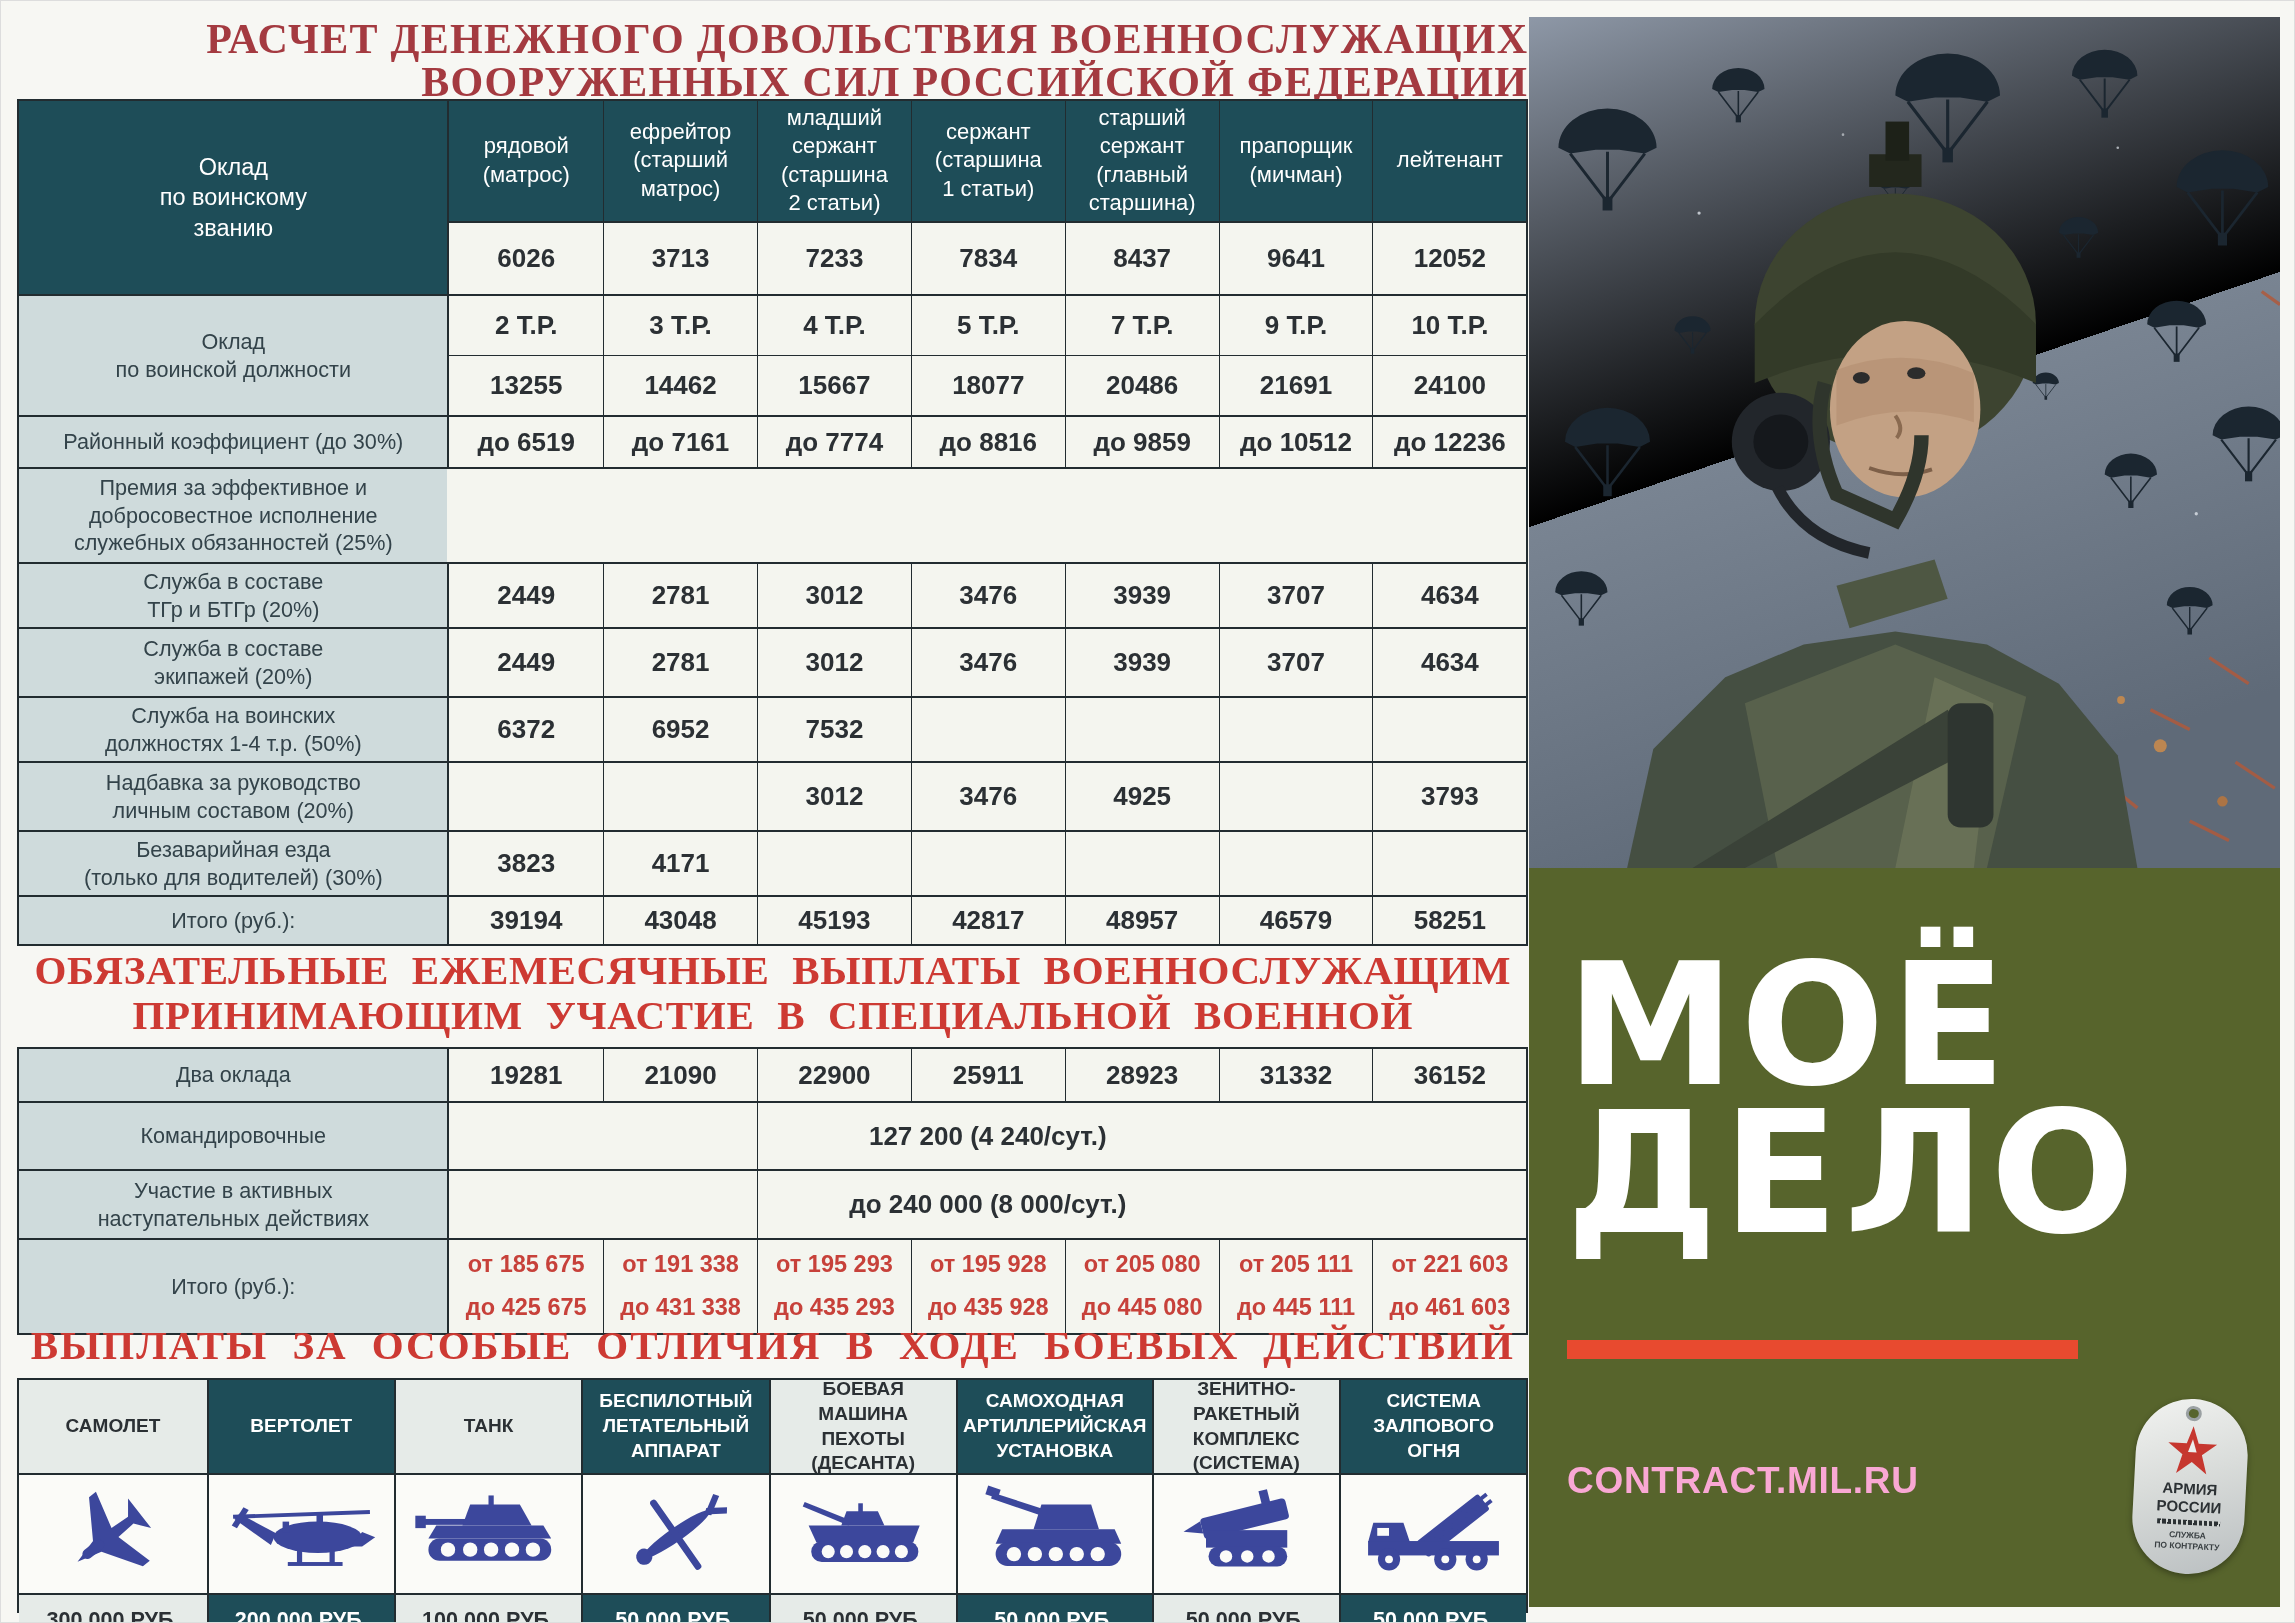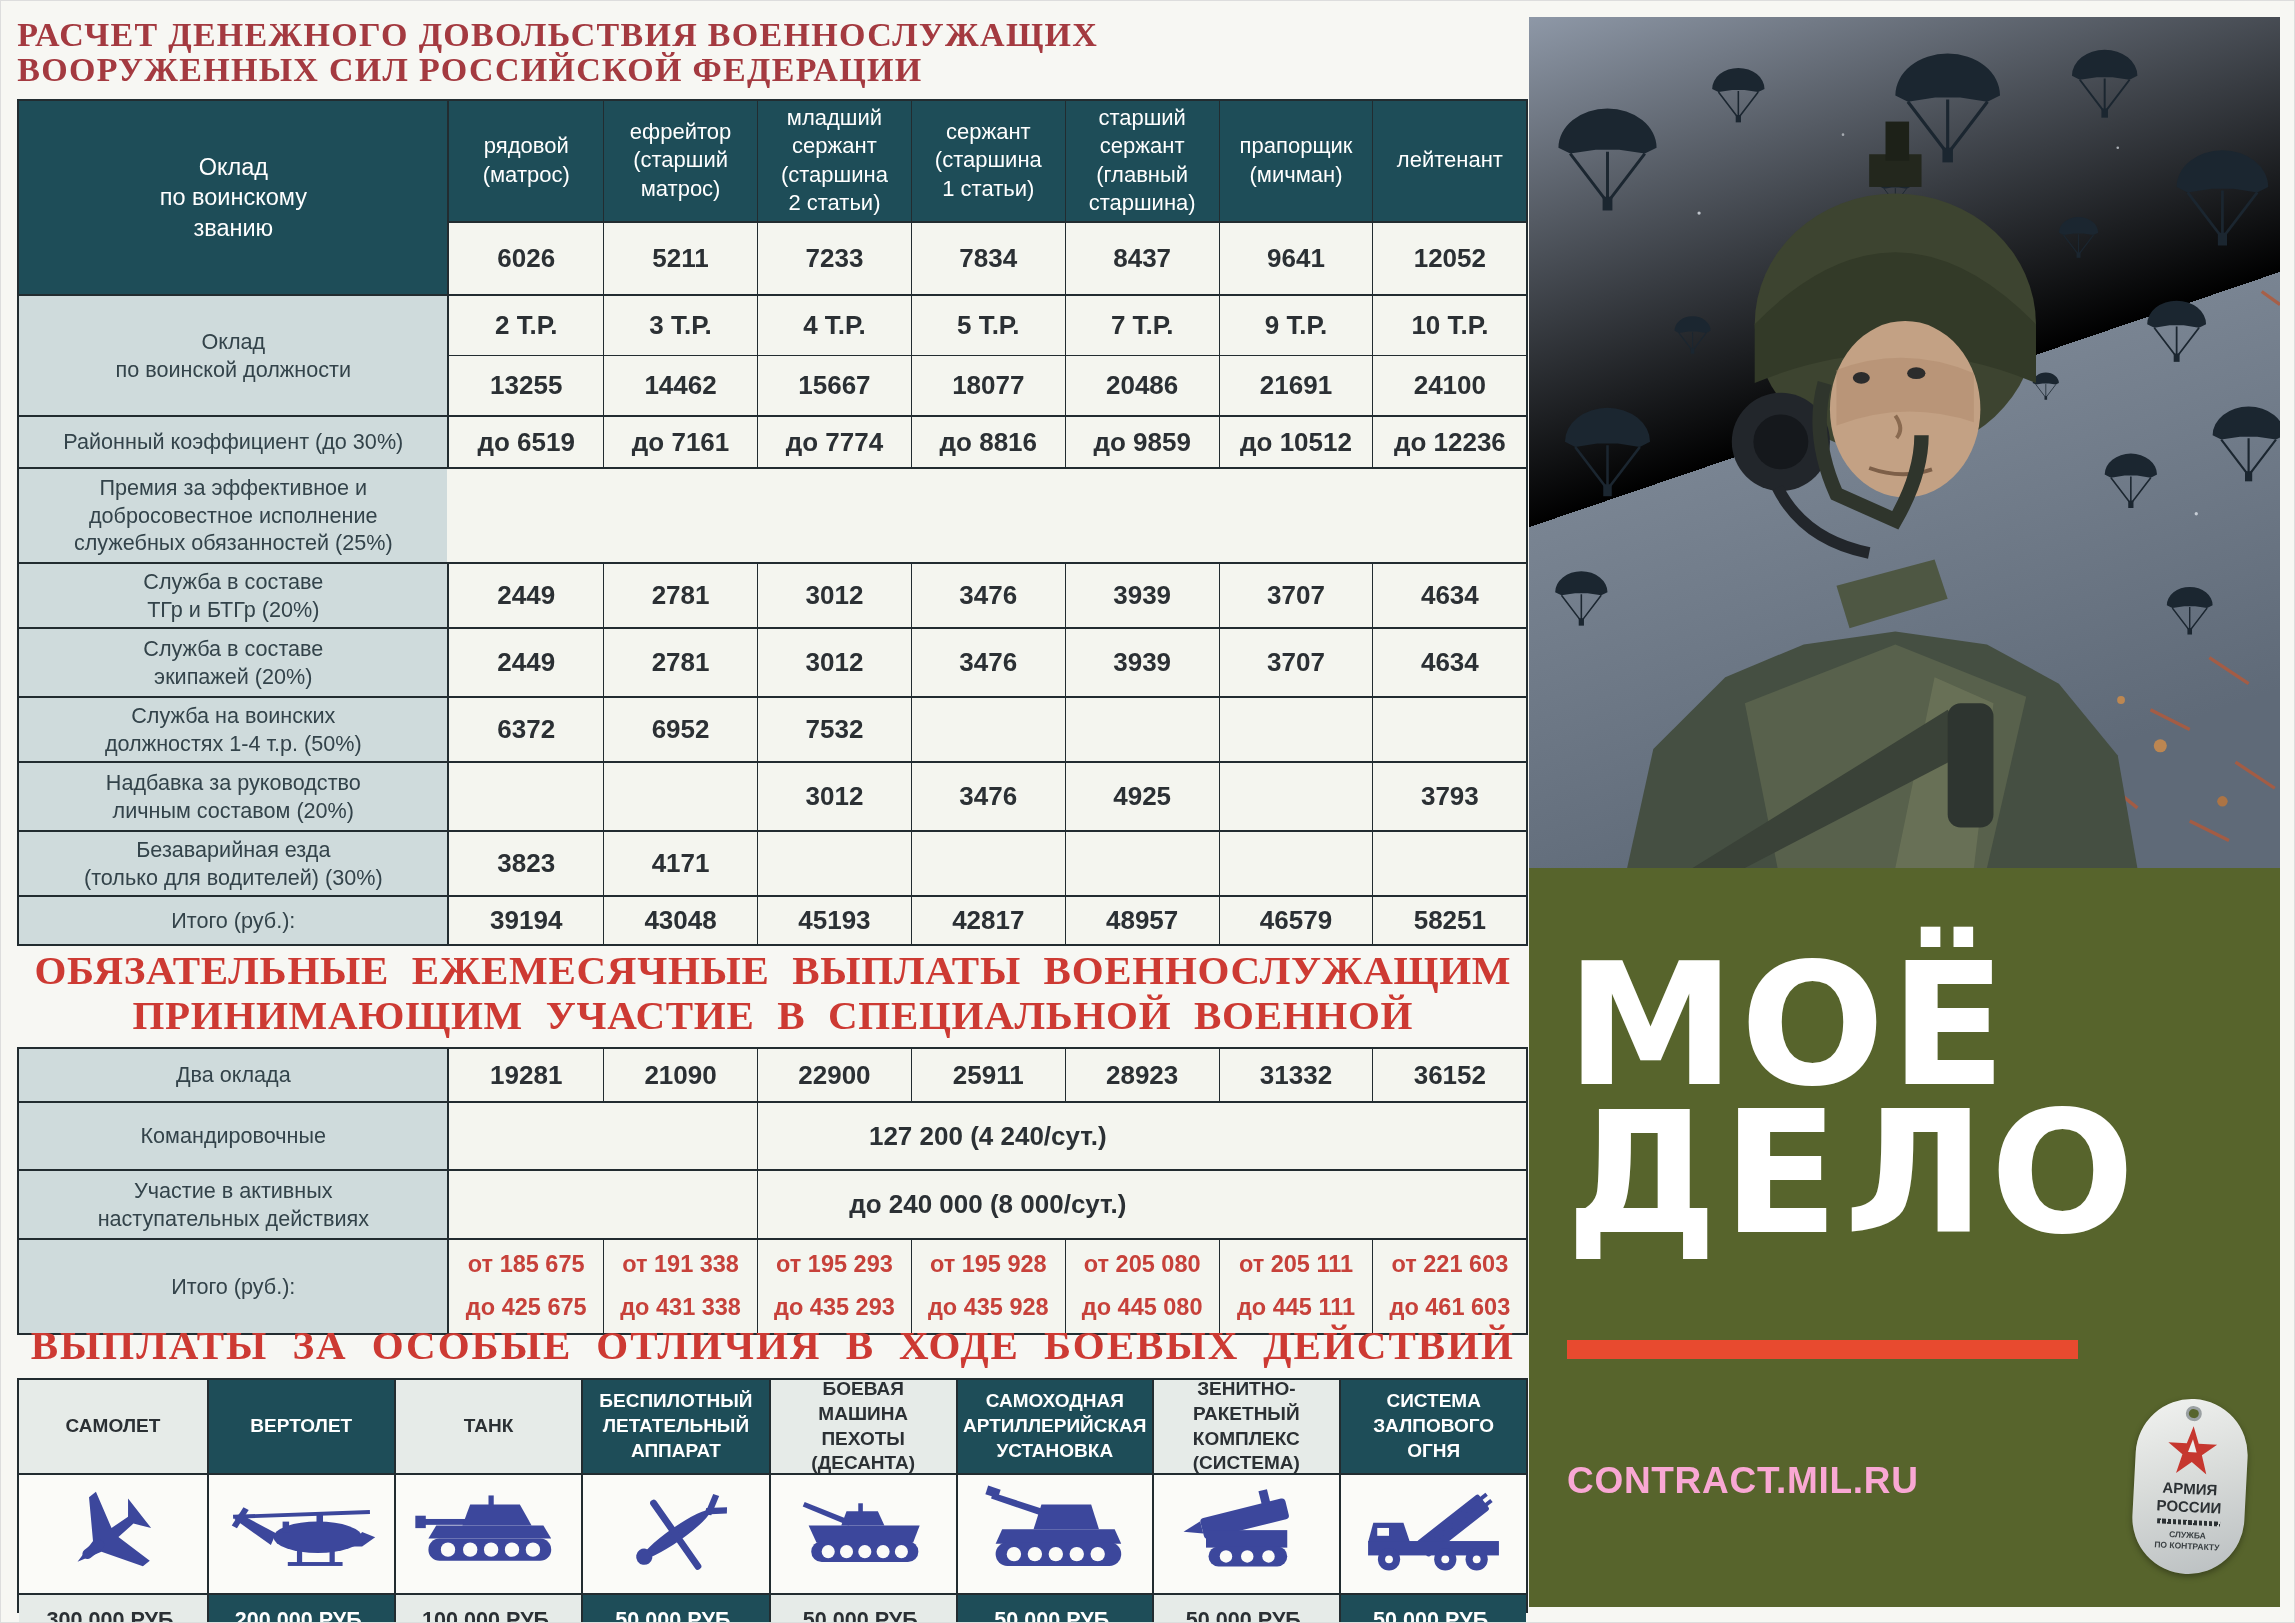--- a/index.html
+++ b/index.html
@@ -14,23 +14,23 @@
     --bar-red:#e84a2f;
     --navy:#3c479c;
     --ink:#2b3034;
     --lbl-ink:#33434a;
   }
   *{margin:0;padding:0;box-sizing:border-box;}
   body{background:#ffffff;font-family:"Liberation Sans","DejaVu Sans",sans-serif;}
   .sheet{position:relative;width:2295px;height:1623px;background:#f7f7f3;overflow:hidden;border:0.7px solid #ddd;}
 
   
-  .main-title{position:absolute;left:16.3px;top:17px;width:1511px;text-align:left;
+  .main-title{position:absolute;left:16.3px;top:17px;width:1511px;text-align:right;
     font-family:"Liberation Serif","DejaVu Serif",serif;font-weight:700;color:var(--red-title);
-    font-size:34px;line-height:1.02;letter-spacing:1.3px;}
+    font-size:42px;line-height:1.02;letter-spacing:1.3px;}
   .main-title div{white-space:pre-line;}
 
   .t1{position:absolute;left:16.3px;top:98px;width:1511px;border:2.6px solid var(--line);background:var(--cell-bg);}
   .t1row{display:flex;border-top:2px solid var(--line);}
   .t1row:first-child{border-top:none;}
   .lbl{width:428px;flex:0 0 428px;background:var(--lbl-bg);color:var(--lbl-ink);
     display:flex;align-items:center;justify-content:center;text-align:center;
     font-size:21.6px;line-height:1.28;white-space:pre-line;padding:2.6px 9.2px;}
   .vals{flex:1;display:grid;grid-template-columns:repeat(7,1fr);border-left:2px solid var(--line);}
   .vcell{display:flex;flex-direction:column;align-items:center;justify-content:center;text-align:center;
@@ -143,21 +143,21 @@
             <div class="vcell" style="white-space: pre-line;">старший
 сержант
 (главный
 старшина)</div>
             <div class="vcell" style="white-space: pre-line;">прапорщик
 (мичман)</div>
             <div class="vcell" style="white-space: pre-line;">лейтенант</div>
           </div>
         <div class="vals ranksal">
             <div class="vcell" style="white-space: pre-line;">6026</div>
-            <div class="vcell" style="white-space: pre-line;">5211</div>
+            <div class="vcell" style="white-space: pre-line;">3713</div>
             <div class="vcell" style="white-space: pre-line;">7233</div>
             <div class="vcell" style="white-space: pre-line;">7834</div>
             <div class="vcell" style="white-space: pre-line;">8437</div>
             <div class="vcell" style="white-space: pre-line;">9641</div>
             <div class="vcell" style="white-space: pre-line;">12052</div>
           </div>
       </div>
     </div>
     <div class="t1row row-pos">
       <div class="lbl">Оклад

